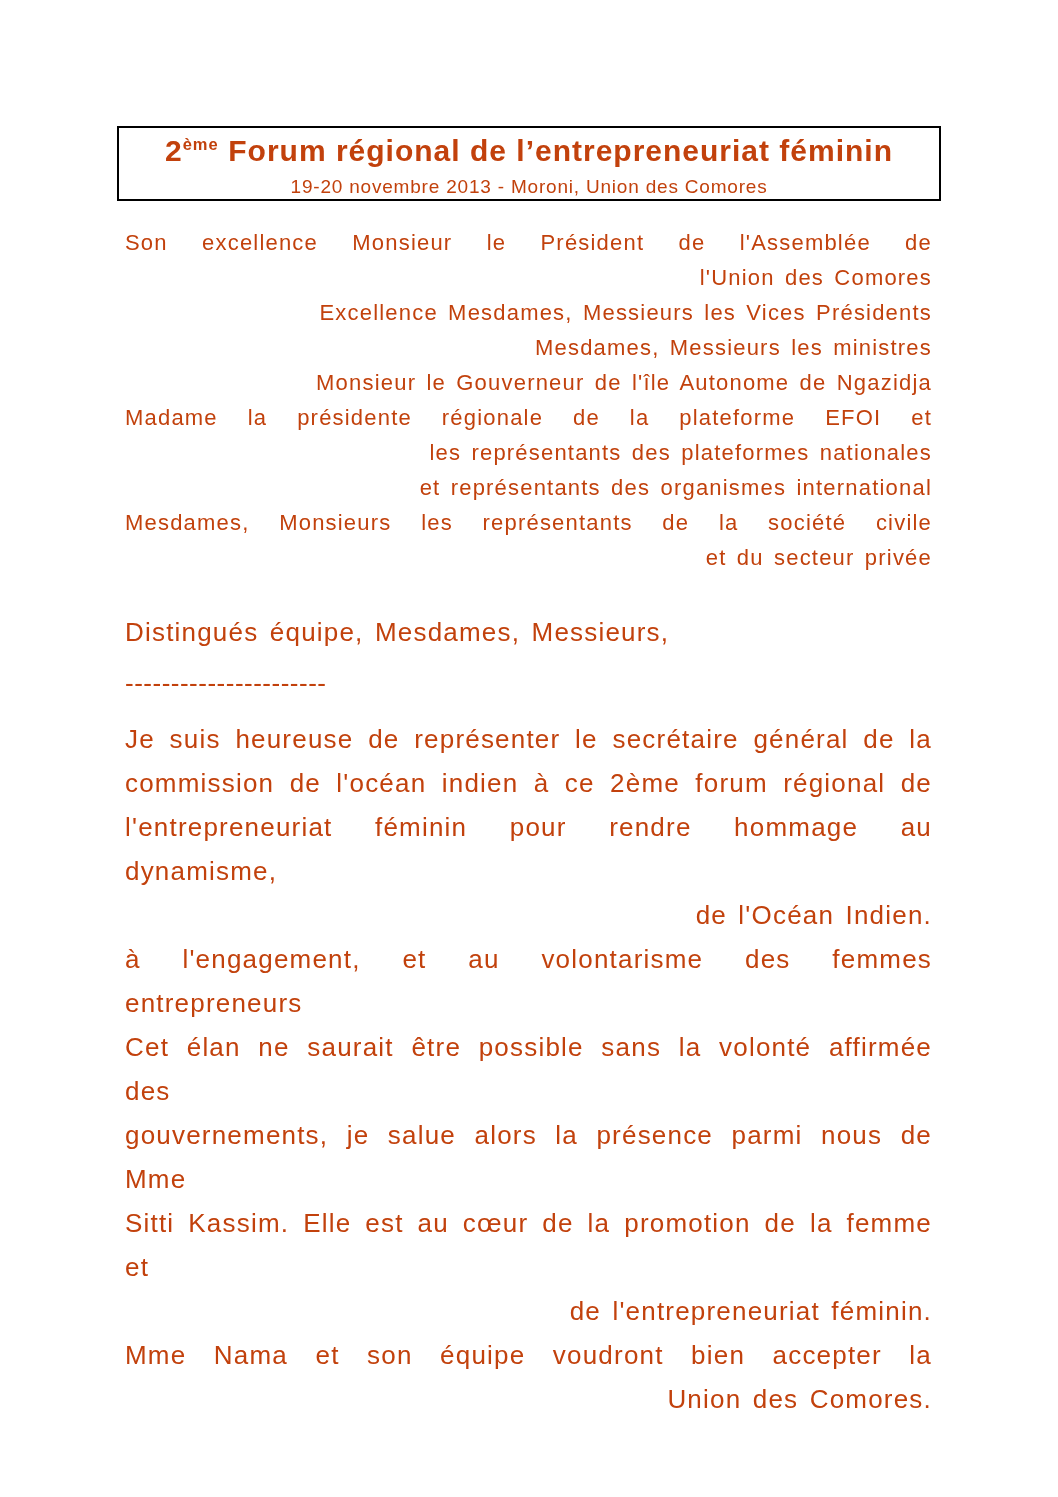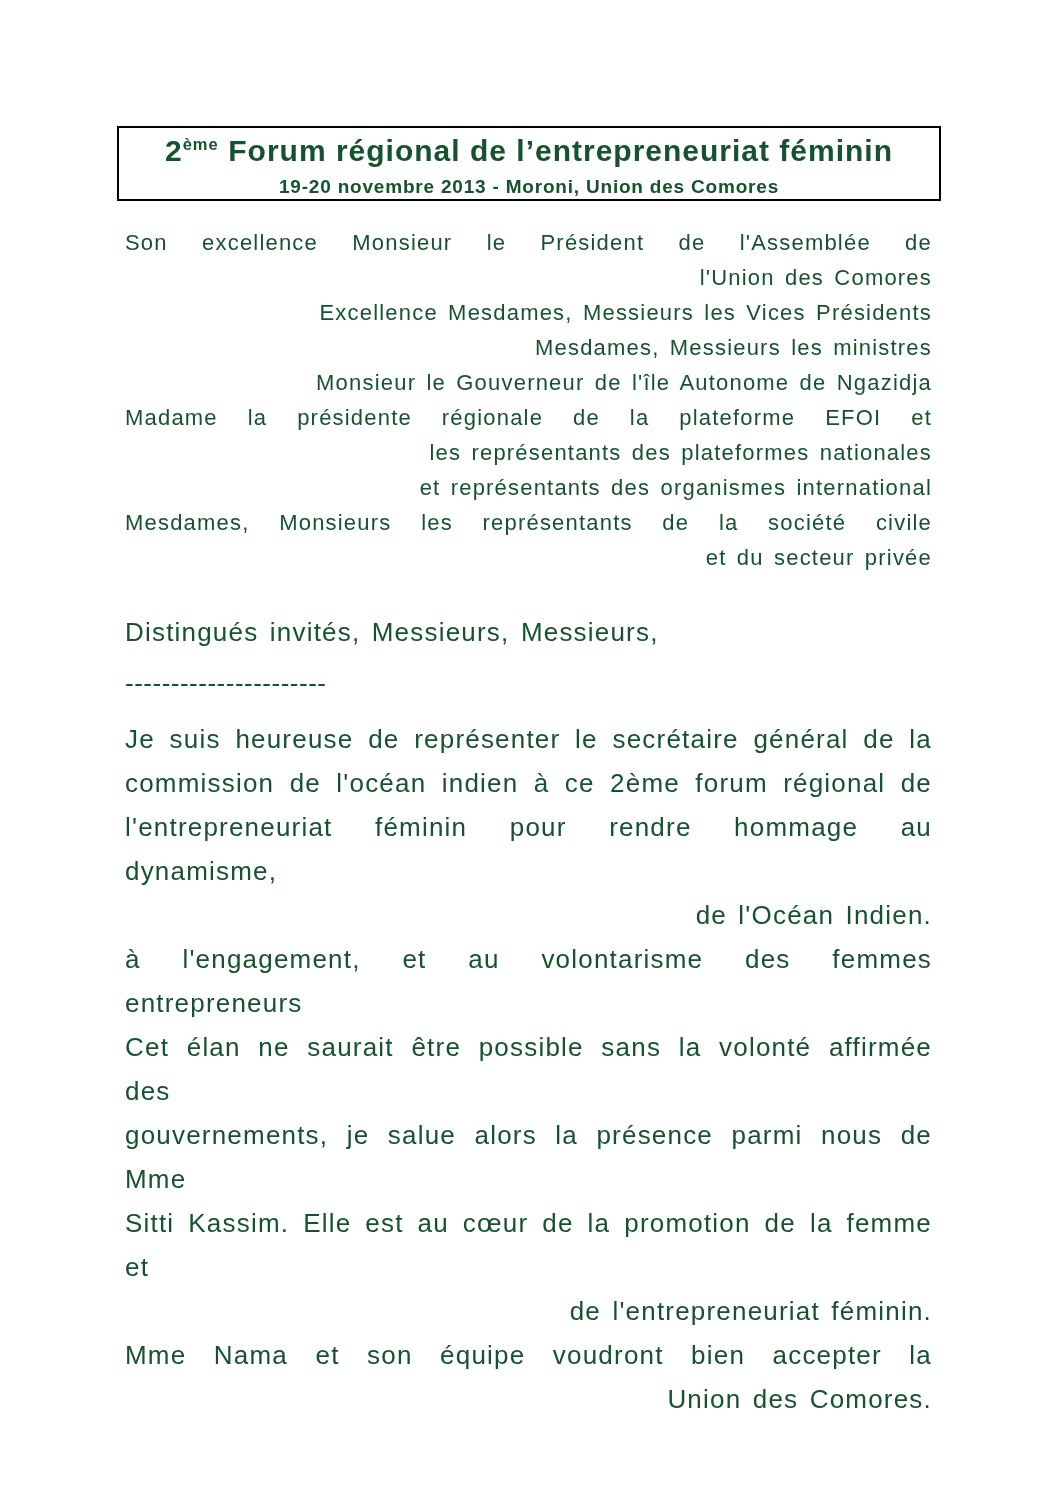--- a/index.html
+++ b/index.html
@@ -2,21 +2,21 @@
 <html><head>
 <meta charset="utf-8">
 <style>
   html, body { margin: 0; padding: 0; background: #ffffff; }
   .page {
     position: relative;
     width: 1058px;
     height: 1497px;
     background: #ffffff;
     font-family: "Liberation Sans", sans-serif;
-    color: #14532d;
+    color: #c2410c;
     overflow: hidden;
   }
   .header-box {
     position: absolute;
     left: 117px;
     top: 126px;
     width: 820px;
     height: 71px;
     border: 2px solid #000000;
     text-align: center;
@@ -34,21 +34,21 @@
     vertical-align: super;
     line-height: 0;
   }
   .title .title-rest { margin-left: 0.32em; }
   .subtitle {
     position: absolute;
     left: 0;
     right: 0;
     bottom: 1px;
     font-size: 19px;
-    font-weight: bold;
+    font-weight: normal;
     letter-spacing: 0.8px;
     line-height: 22px;
     white-space: nowrap;
   }
   .address {
     position: absolute;
     left: 125px;
     top: 225px;
     width: 807px;
     font-size: 22px;
@@ -109,21 +109,21 @@
       <div class="line">Excellence Mesdames, Messieurs les Vices Présidents</div>
       <div class="line">Mesdames, Messieurs les ministres</div>
       <div class="line">Monsieur le Gouverneur de l'île Autonome de Ngazidja</div>
       <div class="line just">Madame la présidente régionale de la plateforme EFOI et</div>
       <div class="line">les représentants des plateformes nationales</div>
       <div class="line">et représentants des organismes international</div>
       <div class="line just">Mesdames, Monsieurs les représentants de la société civile</div>
       <div class="line">et du secteur privée</div>
     </div>
 
-  <div class="greeting">Distingués invités, Messieurs, Messieurs,</div>
+  <div class="greeting">Distingués équipe, Mesdames, Messieurs,</div>
 
   <div class="separator">----------------------</div>
 
   <div class="body-paragraphs">
       <div>
         <div class="line just">Je suis heureuse de représenter le secrétaire général de la</div>
         <div class="line just">commission de l'océan indien à ce 2ème forum régional de</div>
         <div class="line just">l'entrepreneuriat féminin pour rendre hommage au dynamisme,</div>
         <div class="line">de l'Océan Indien.</div>
         <div class="line just">à l'engagement, et au volontarisme des femmes entrepreneurs</div>

